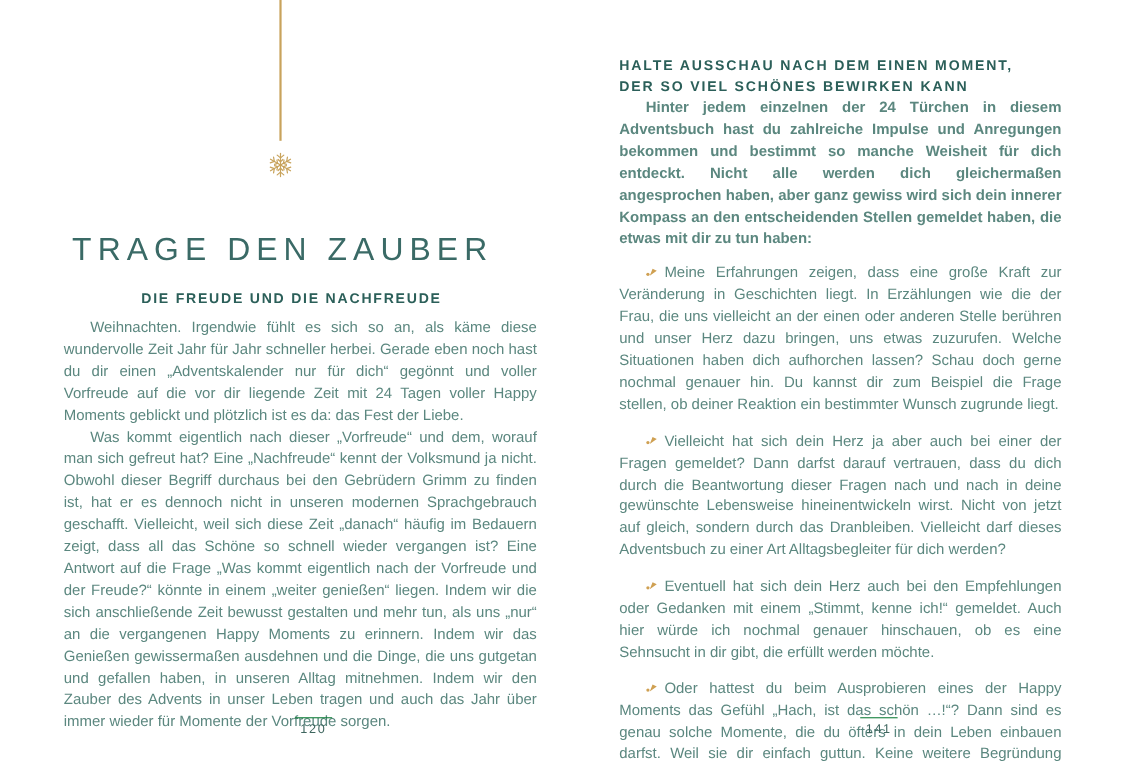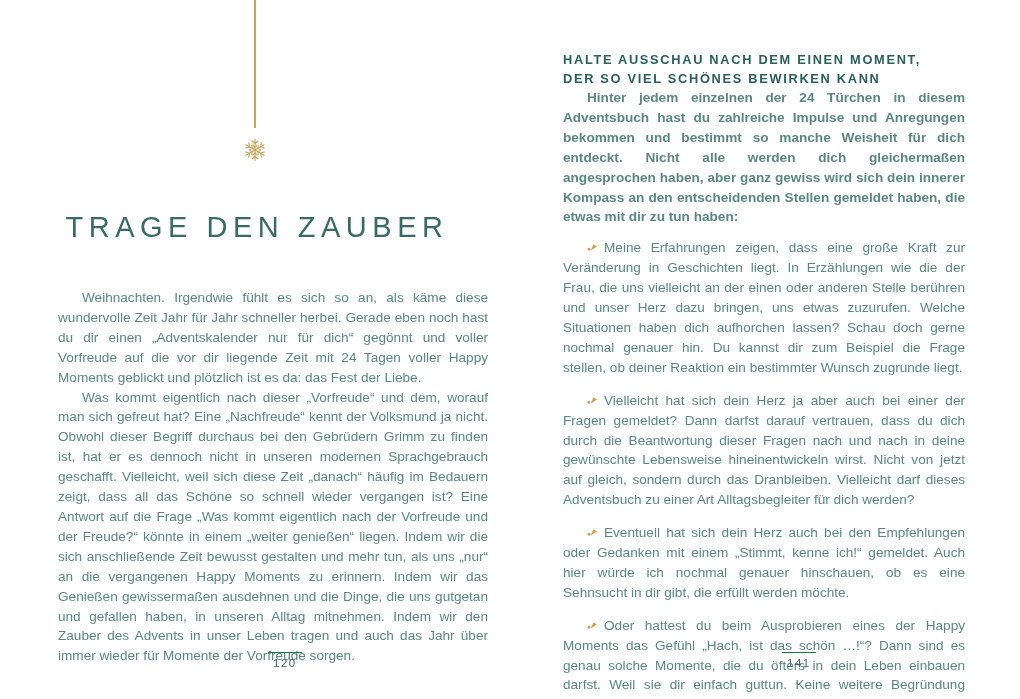--- a/index.html
+++ b/index.html
@@ -104,20 +104,21 @@
         <use href="#arm" transform="rotate(240)"></use>
         <use href="#arm" transform="rotate(300)"></use>
       </svg>
     </div>
 
     <div class="lp-title">
       <div>TRAGE DEN ZAUBER</div>
     </div>
 
     <div class="subhead">
+      <div>DIE FREUDE UND DIE NACHFREUDE</div>
     </div>
 
     <div class="lp-body body-text">
       <p>Weihnachten. Irgendwie fühlt es sich so an, als käme diese wundervolle Zeit Jahr für Jahr schneller herbei. Gerade eben noch hast du dir einen „Adventskalender nur für dich“ gegönnt und voller Vorfreude auf die vor dir liegende Zeit mit 24 Tagen voller Happy Moments geblickt und plötzlich ist es da: das Fest der Liebe.</p>
       <p>Was kommt eigentlich nach dieser „Vorfreude“ und dem, worauf man sich gefreut hat? Eine „Nachfreude“ kennt der Volksmund ja nicht. Obwohl dieser Begriff durchaus bei den Gebrüdern Grimm zu finden ist, hat er es dennoch nicht in unseren modernen Sprachgebrauch geschafft. Vielleicht, weil sich diese Zeit „danach“ häufig im Bedauern zeigt, dass all das Schöne so schnell wieder vergangen ist? Eine Antwort auf die Frage „Was kommt eigentlich nach der Vorfreude und der Freude?“ könnte in einem „weiter genießen“ liegen. Indem wir die sich anschließende Zeit bewusst gestalten und mehr tun, als uns „nur“ an die vergangenen Happy Moments zu erinnern. Indem wir das Genießen gewissermaßen ausdehnen und die Dinge, die uns gutgetan und gefallen haben, in unseren Alltag mitnehmen. Indem wir den Zauber des Advents in unser Leben tragen und auch das Jahr über immer wieder für Momente der Vorfreude sorgen.</p>
     </div>
 
     <div class="pagenum left">120</div>
   </div>
 

